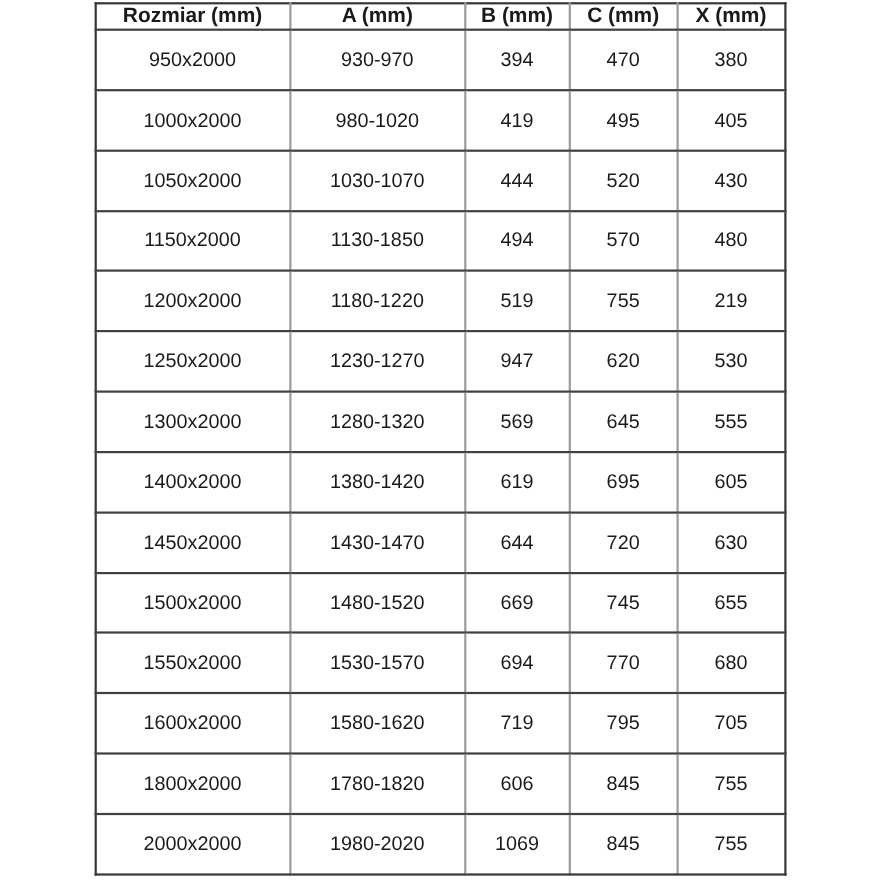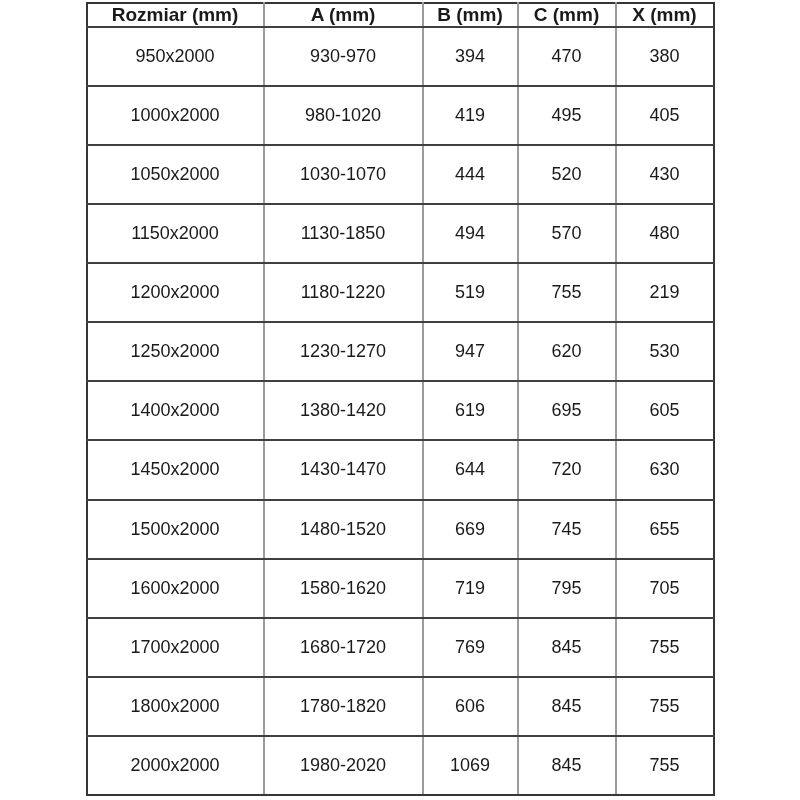--- a/index.html
+++ b/index.html
@@ -121,20 +121,27 @@
   </tr>
 
   <tr>
     <td>1250x2000</td>
     <td>1230-1270</td>
     <td>947</td>
     <td>620</td>
     <td>530</td>
   </tr>
 
+  <tr>
+    <td>1300x2000</td>
+    <td>1280-1320</td>
+    <td>569</td>
+    <td>645</td>
+    <td>555</td>
+  </tr>
 
 
   <tr>
     <td>1400x2000</td>
     <td>1380-1420</td>
     <td>619</td>
     <td>695</td>
     <td>605</td>
   </tr>
 
@@ -147,36 +154,36 @@
   </tr>
 
   <tr>
     <td>1500x2000</td>
     <td>1480-1520</td>
     <td>669</td>
     <td>745</td>
     <td>655</td>
   </tr>
 
+  <tr>
+    <td>1550x2000</td>
+    <td>1530-1570</td>
+    <td>694</td>
+    <td>770</td>
+    <td>680</td>
+  </tr>
 
   <tr>
     <td>1600x2000</td>
     <td>1580-1620</td>
     <td>719</td>
     <td>795</td>
     <td>705</td>
   </tr>
 
-  <tr>
-    <td>1700x2000</td>
-    <td>1680-1720</td>
-    <td>769</td>
-    <td>845</td>
-    <td>755</td>
-  </tr>
 
   <tr>
     <td>1800x2000</td>
     <td>1780-1820</td>
     <td>606</td>
     <td>845</td>
     <td>755</td>
   </tr>
 
 

